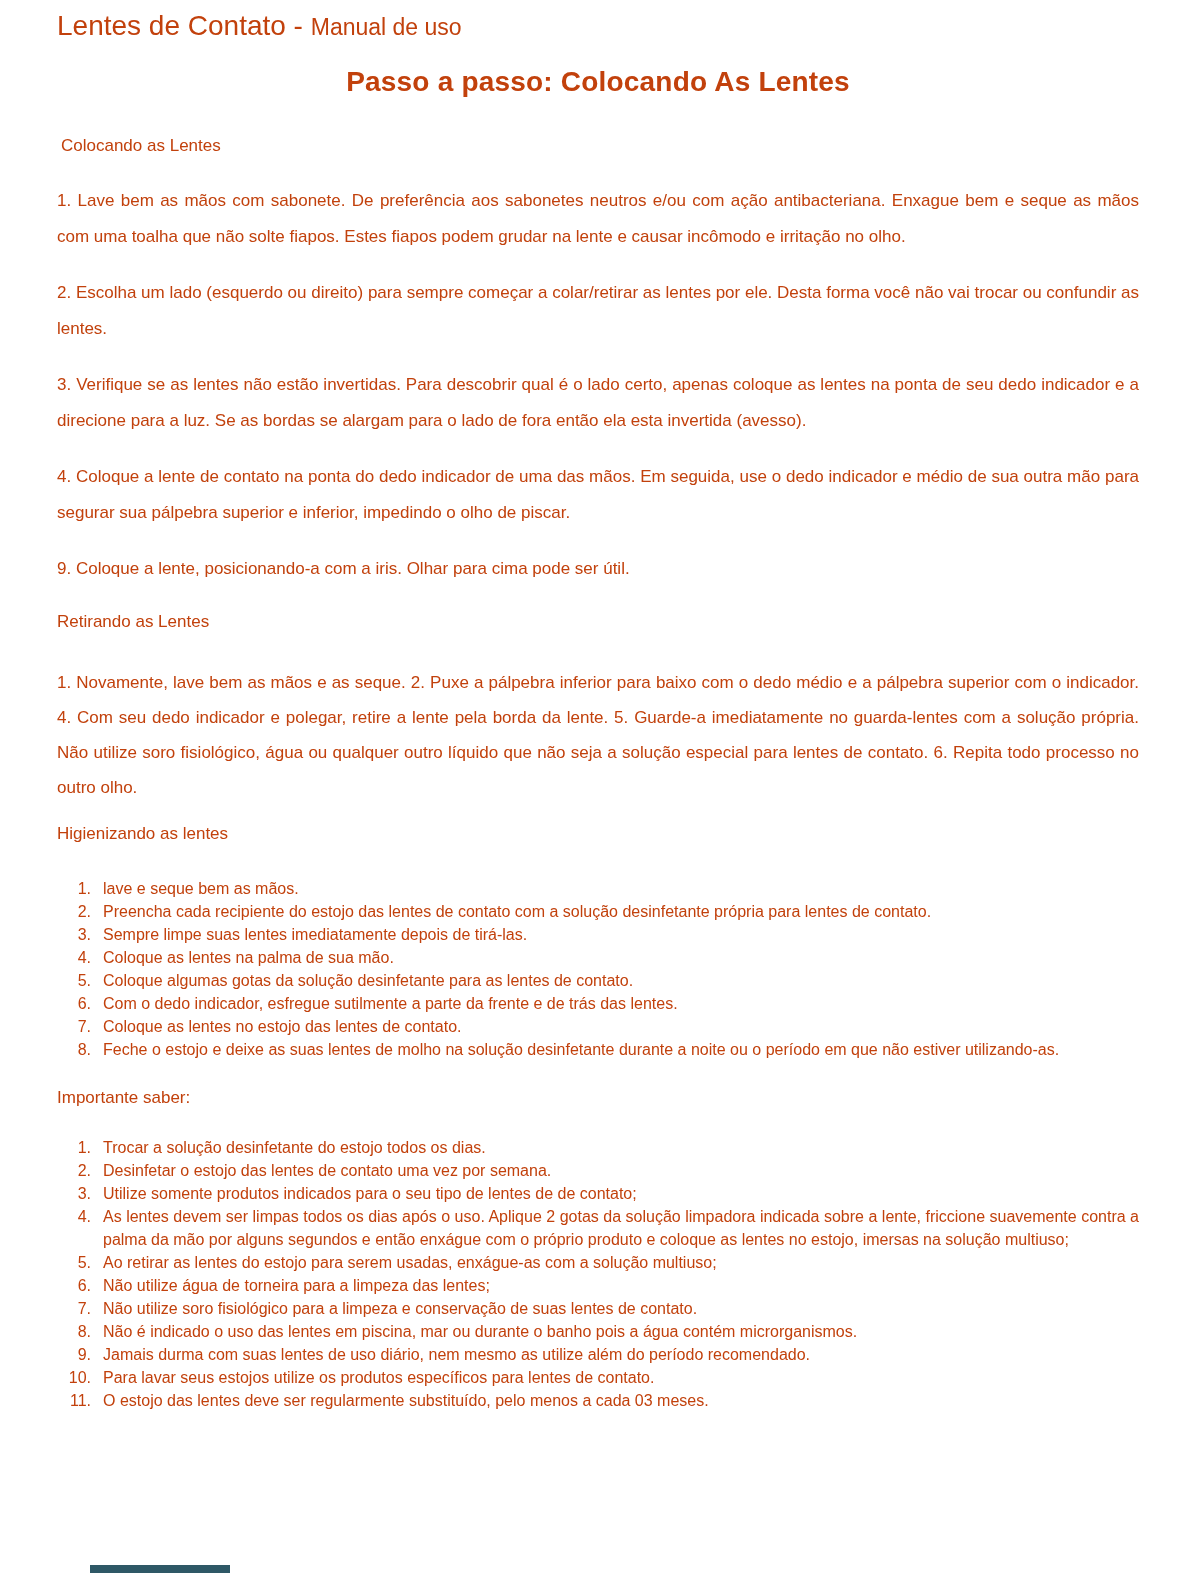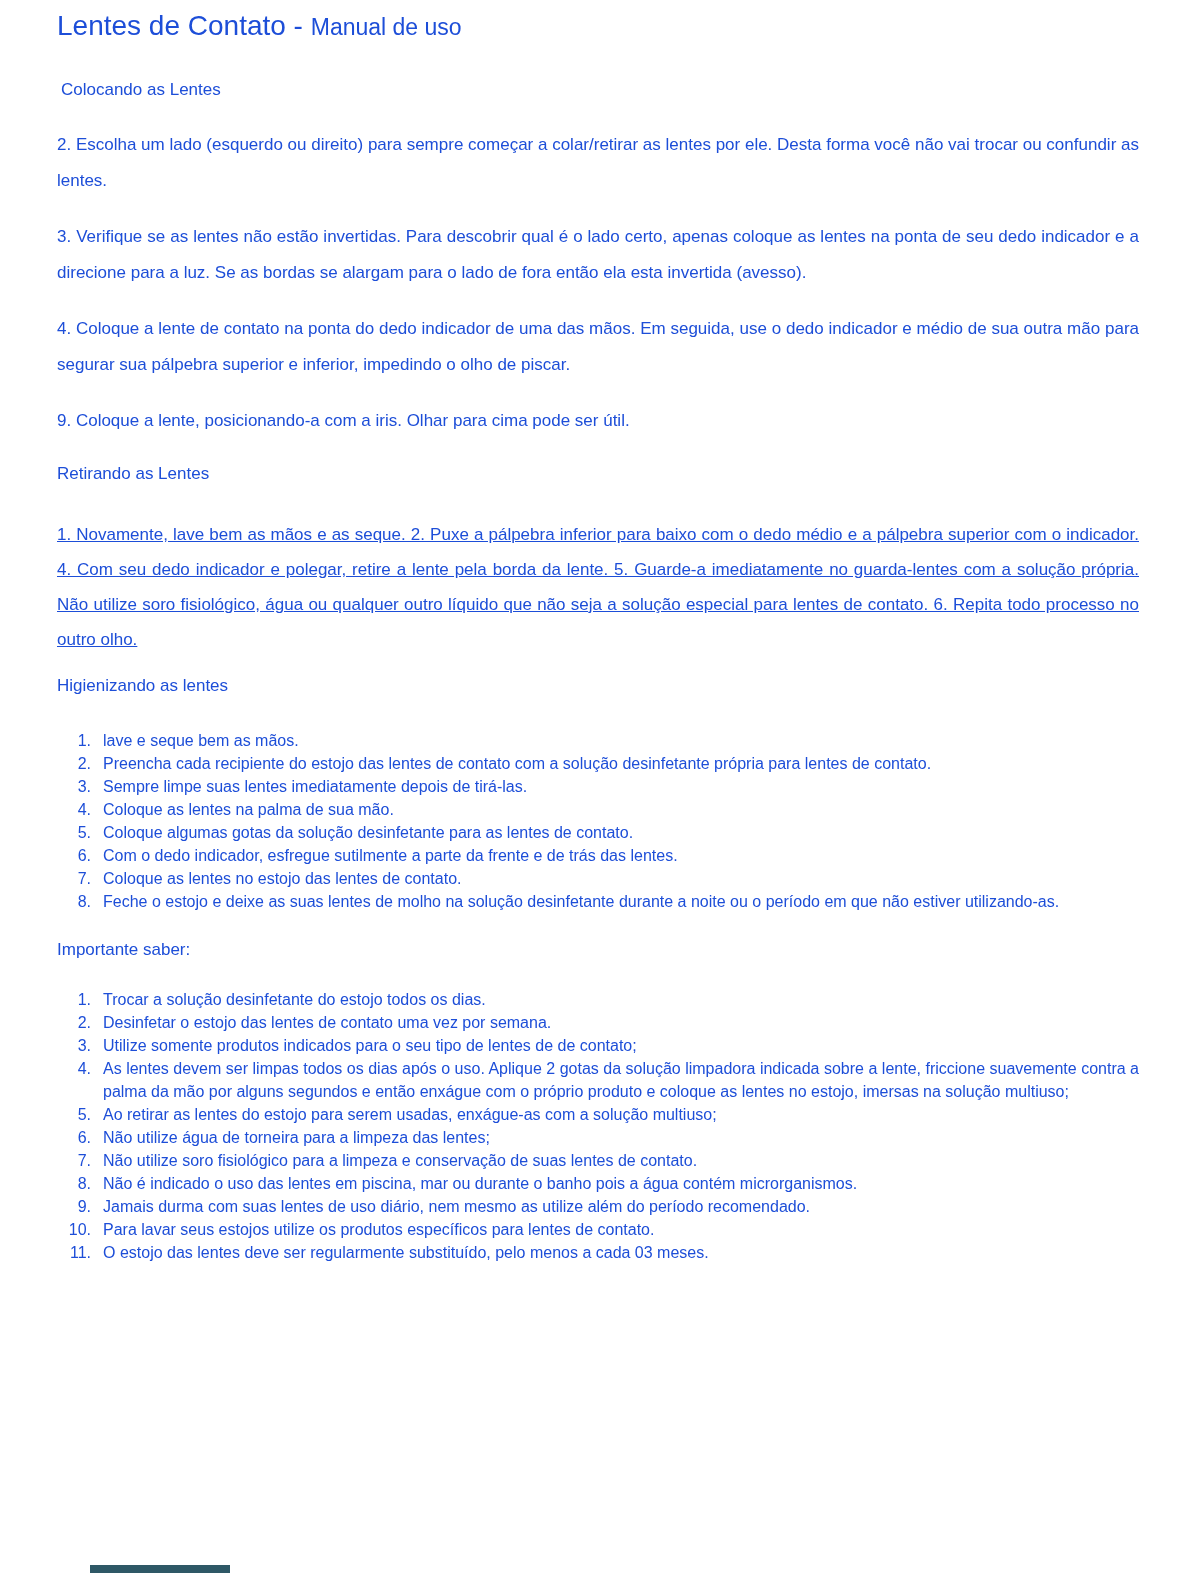--- a/index.html
+++ b/index.html
@@ -9,21 +9,21 @@
   }
   .page {
     position: relative;
     width: 1191px;
     height: 1573px;
     background: #ffffff;
     box-sizing: border-box;
     padding: 8px 52px 0 57px;
     overflow: hidden;
     font-family: "Liberation Sans", "DejaVu Sans", sans-serif;
-    color: #1d4ed8;
+    color: #c2410c;
   }
   .doc-title {
     padding-top: 2px;
     font-size: 28px;
     line-height: 32px;
     white-space: nowrap;
   }
   .doc-title .title-sub {
     font-size: 23px;
   }
@@ -52,21 +52,20 @@
     font-size: 17px;
     line-height: 30px;
     font-weight: 400;
   }
   h2.importante-heading { margin-top: 22px; }
   p.retirando-para {
     margin: 28px 0 0 0;
     font-size: 17px;
     line-height: 35px;
     text-align: justify;
-    text-decoration: underline;
   }
   ol.doc-list {
     margin: 28px 0 0 0;
     padding: 0;
     list-style: none;
     counter-reset: item;
     font-size: 16px;
     line-height: 23px;
   }
   ol.doc-list.importante-list { margin-top: 23px; }
@@ -95,23 +94,25 @@
 </style>
 </head>
 <body>
 
 <div class="page">
 
   <div class="doc-title">
     <span class="title-main">Lentes de Contato - </span><span class="title-sub">Manual de uso</span>
   </div>
 
+  <h1 class="page-heading">Passo a passo: Colocando As Lentes</h1>
 
   <p class="intro">Colocando as Lentes</p>
 
+  <p class="step">1. Lave bem as mãos com sabonete. De preferência aos sabonetes neutros e/ou com ação antibacteriana. Enxague bem e seque as mãos com uma toalha que não solte fiapos. Estes fiapos podem grudar na lente e causar incômodo e irritação no olho.</p>
   <p class="step">2. Escolha um lado (esquerdo ou direito) para sempre começar a colar/retirar as lentes por ele. Desta forma você não vai trocar ou confundir as lentes.</p>
   <p class="step">3. Verifique se as lentes não estão invertidas. Para descobrir qual é o lado certo, apenas coloque as lentes na ponta de seu dedo indicador e a direcione para a luz. Se as bordas se alargam para o lado de fora então ela esta invertida (avesso).</p>
   <p class="step">4. Coloque a lente de contato na ponta do dedo indicador de uma das mãos. Em seguida, use o dedo indicador e médio de sua outra mão para segurar sua pálpebra superior e inferior, impedindo o olho de piscar.</p>
   <p class="step">9. Coloque a lente, posicionando-a com a iris. Olhar para cima pode ser útil.</p>
 
   <h2 class="section-heading">Retirando as Lentes</h2>
   <p class="retirando-para">1. Novamente, lave bem as mãos e as seque. 2. Puxe a pálpebra inferior para baixo com o dedo médio e a pálpebra superior com o indicador. 4. Com seu dedo indicador e polegar, retire a lente pela borda da lente. 5. Guarde-a imediatamente no guarda-lentes com a solução própria. Não utilize soro fisiológico, água ou qualquer outro líquido que não seja a solução especial para lentes de contato. 6. Repita todo processo no outro olho.</p>
 
   <h2 class="section-heading">Higienizando as lentes</h2>
   <ol class="doc-list higienizando-list">

